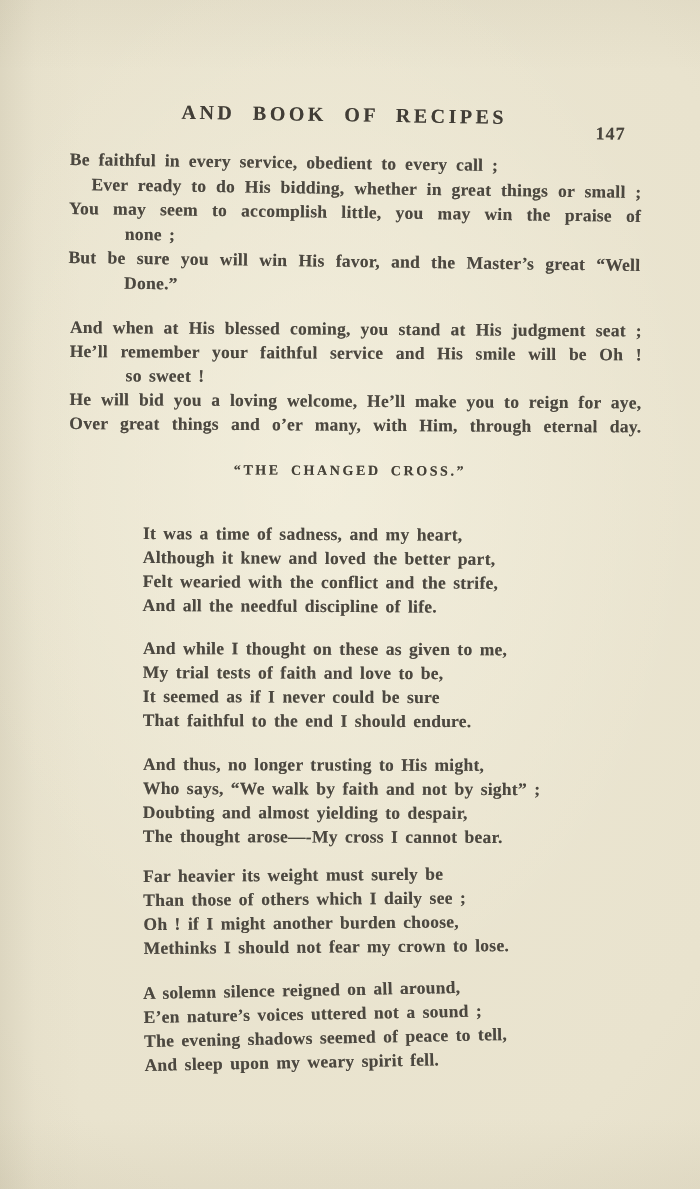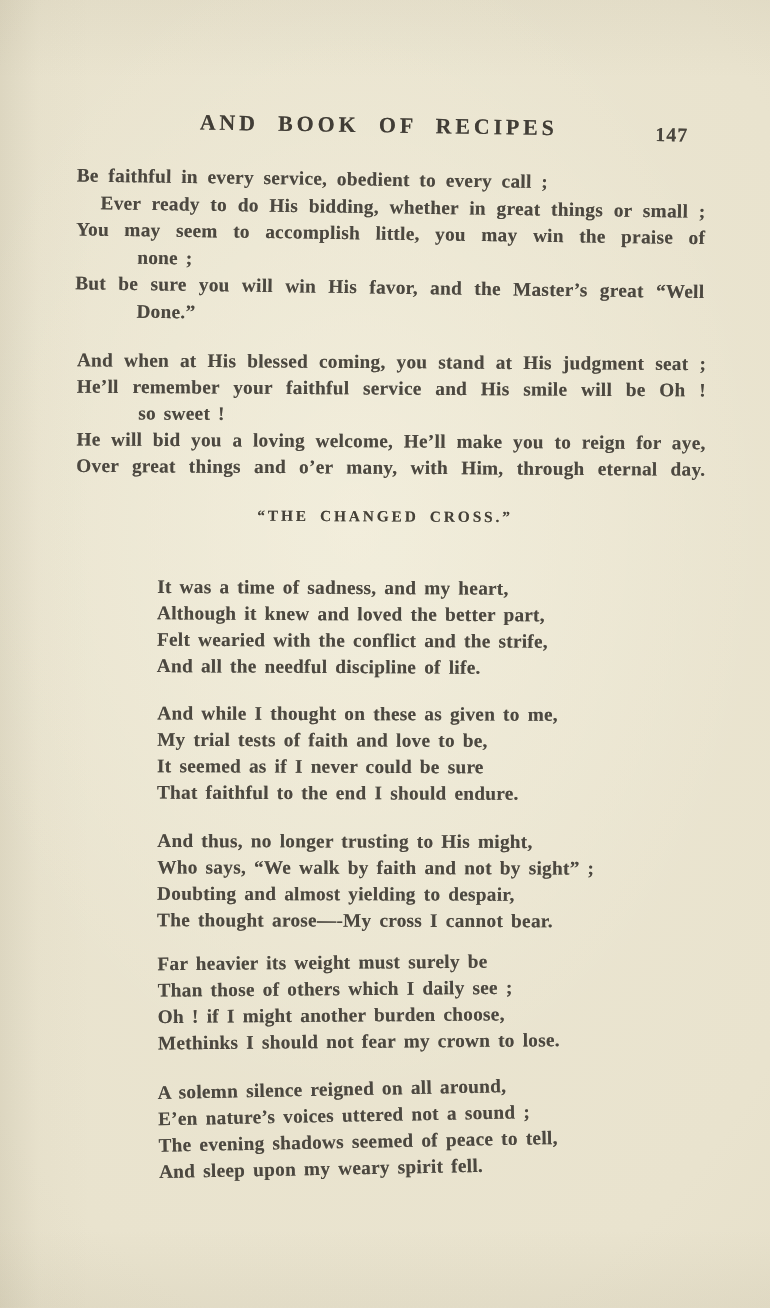--- a/index.html
+++ b/index.html
@@ -29,21 +29,21 @@
   .hdr {
     position: absolute; top: 99px; left: 70px; width: 572px; height: 30px;
     transform: rotate(0.9deg); transform-origin: left top;
   }
   .hdr-title {
     position: absolute; left: 48%; transform: translateX(-50%);
     font-size: 20px; letter-spacing: 3.5px; word-spacing: 9px;
     color: #413d36; white-space: nowrap;
   }
   .page-num {
-    position: absolute; right: 16px; top: 5px;
+    position: absolute; right: 16px; top: 16px;
     font-size: 18px; letter-spacing: 1px; color: #4a463e;
   }
 
   
   .hymn {
     position: absolute; left: 70px; width: 572px;
     font-size: 17.5px; line-height: 24.5px;
   }
   .hymn-a { top: 147px; transform: rotate(0.8deg); transform-origin: left top; }
   .hymn-b { top: 315px; line-height: 24px; transform: rotate(0.35deg); transform-origin: left top; }

